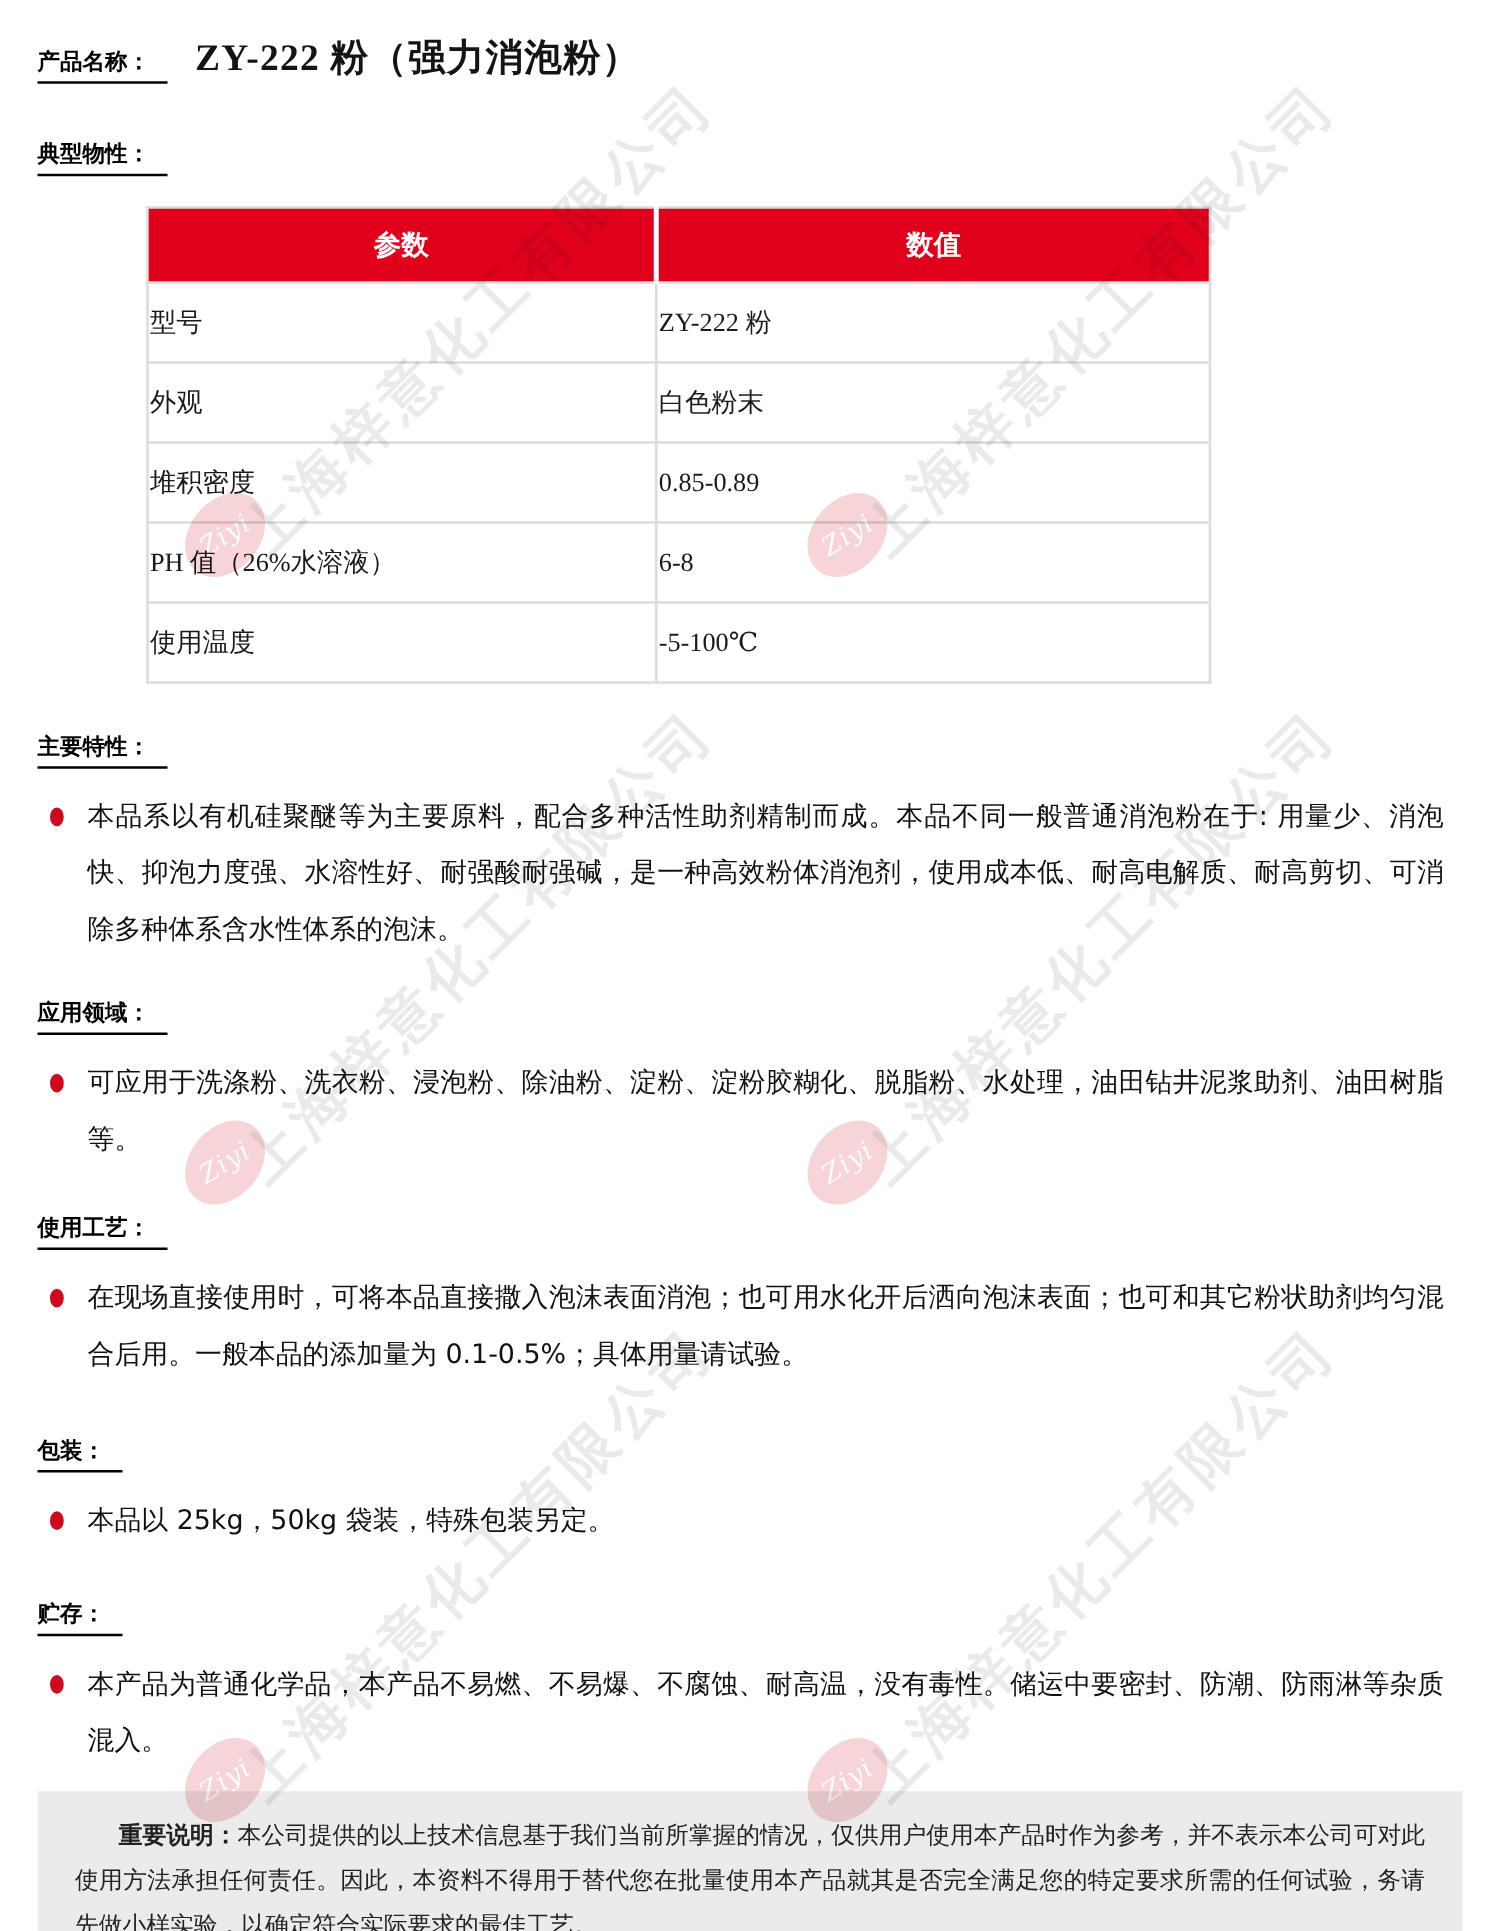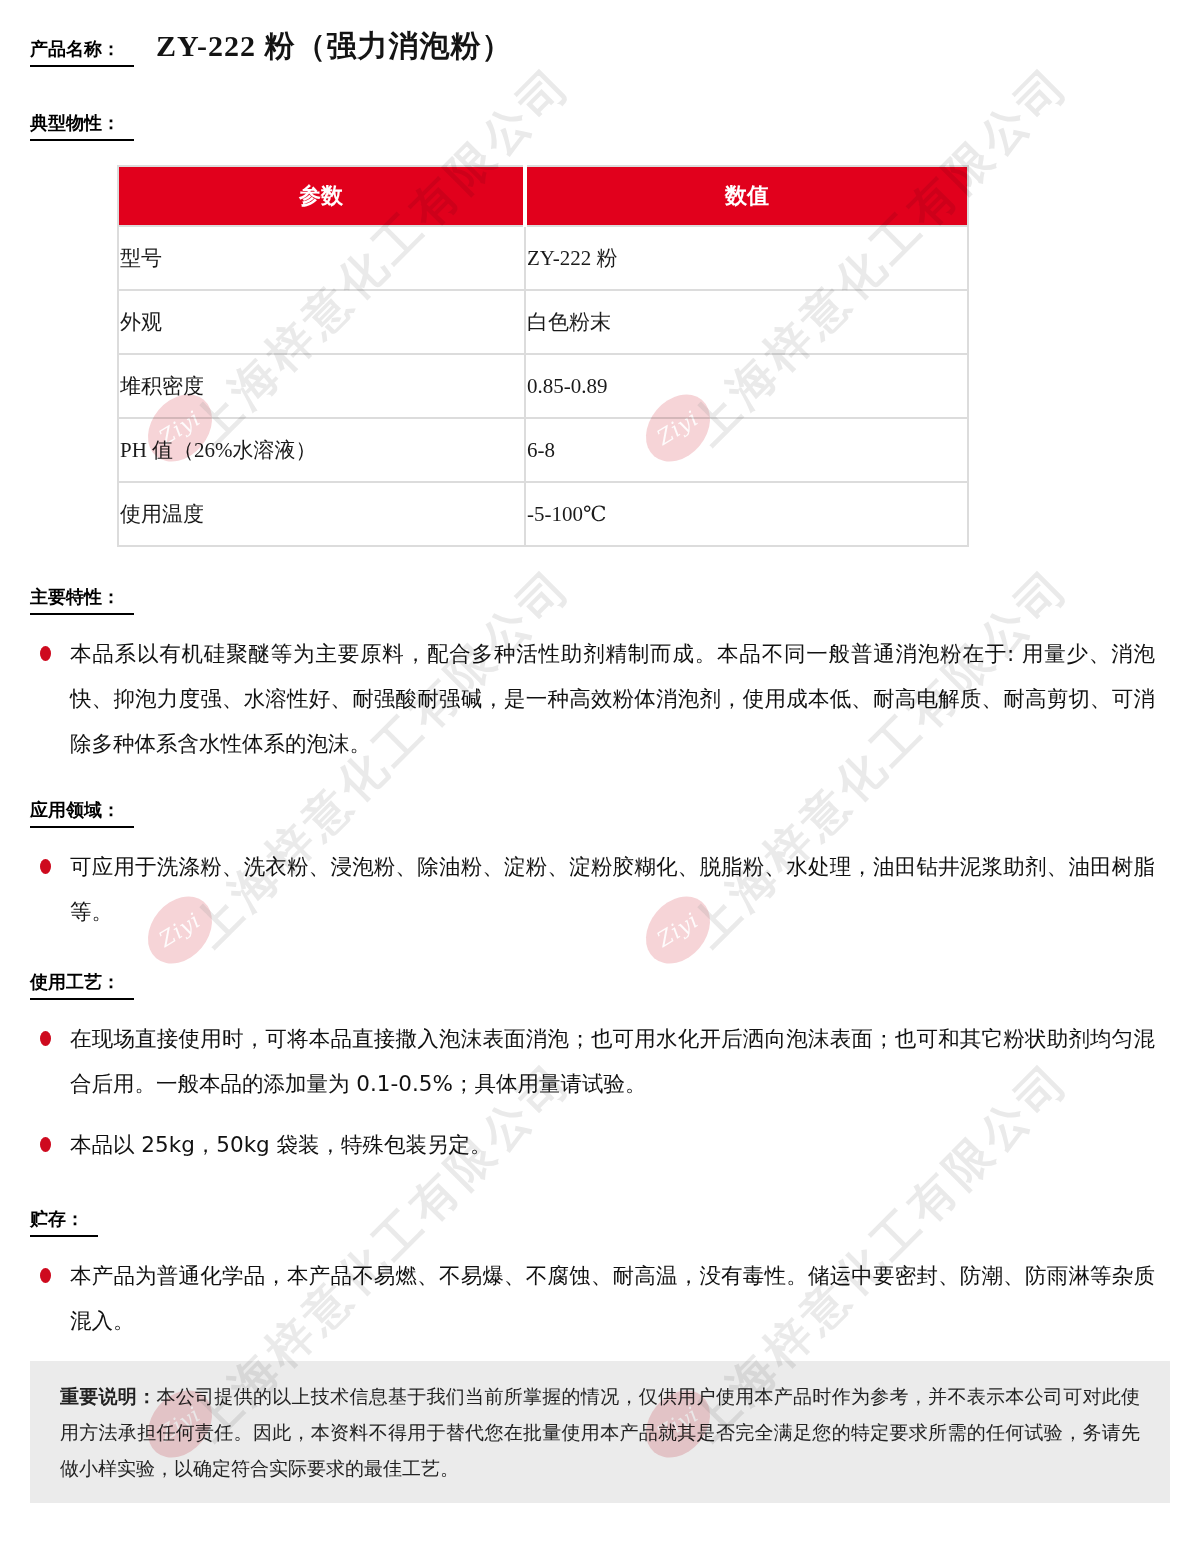--- a/index.html
+++ b/index.html
@@ -24,21 +24,21 @@
 
   
   .bullet-item{display:flex;margin:16px 45px 0 40px;}
   .bullet{flex:0 0 auto;width:11px;height:15px;border-radius:50%;background:#CE0A1E;margin-top:15px;}
   .bullet-item p{margin:0 0 0 19px;flex:1;text-align:justify;font-size:21.5px;line-height:45px;color:#111;
                  font-family:"DejaVu Sans","Liberation Sans",sans-serif;}
 
   
   .note{margin:18px 30px 0 30px;background:#EBEBEB;padding:18px 30px 16px 30px;}
   .note p{margin:0;font-size:19px;line-height:36px;text-align:justify;color:#222;}
-  .note b{font-family:Liberation Sans, sans-serif;}
+  .note b{font-family:Liberation Sans, sans-serif;margin-left:35px;}
 
   
   .wm-layer{position:absolute;inset:0;z-index:2;pointer-events:none;mix-blend-mode:multiply;}
   .wm-tile{position:absolute;width:0;height:0;}
   .wm-oval{position:absolute;left:-28px;top:-37px;width:56px;height:74px;border-radius:50%;
            background:rgba(233,148,156,0.40);transform:rotate(40deg);
            display:flex;align-items:center;justify-content:center;}
   .wm-ziyi{font-family:"DejaVu Serif","Liberation Serif",serif;font-style:italic;font-size:21px;
            color:rgba(255,255,255,0.92);transform:rotate(-72deg);letter-spacing:1px;}
   .wm-text{position:absolute;left:22px;top:-23px;white-space:nowrap;font-size:46px;font-weight:bold;
@@ -108,20 +108,23 @@
     </div>
 
     <div class="sh" style="margin-top:36px">
       <span class="h u">使用工艺：</span>
     </div>
     <div class="bullet-item">
       <span class="bullet"></span>
       <p>在现场直接使用时，可将本品直接撒入泡沫表面消泡；也可用水化开后洒向泡沫表面；也可和其它粉状助剂均匀混合后用。一般本品的添加量为 0.1-0.5%；具体用量请试验。</p>
     </div>
 
+    <div class="sh" style="margin-top:42px">
+      <span class="h u">包装：</span>
+    </div>
     <div class="bullet-item">
       <span class="bullet"></span>
       <p>本品以 25kg，50kg 袋装，特殊包装另定。</p>
     </div>
 
     <div class="sh" style="margin-top:40px">
       <span class="h u">贮存：</span>
     </div>
     <div class="bullet-item">
       <span class="bullet"></span>

